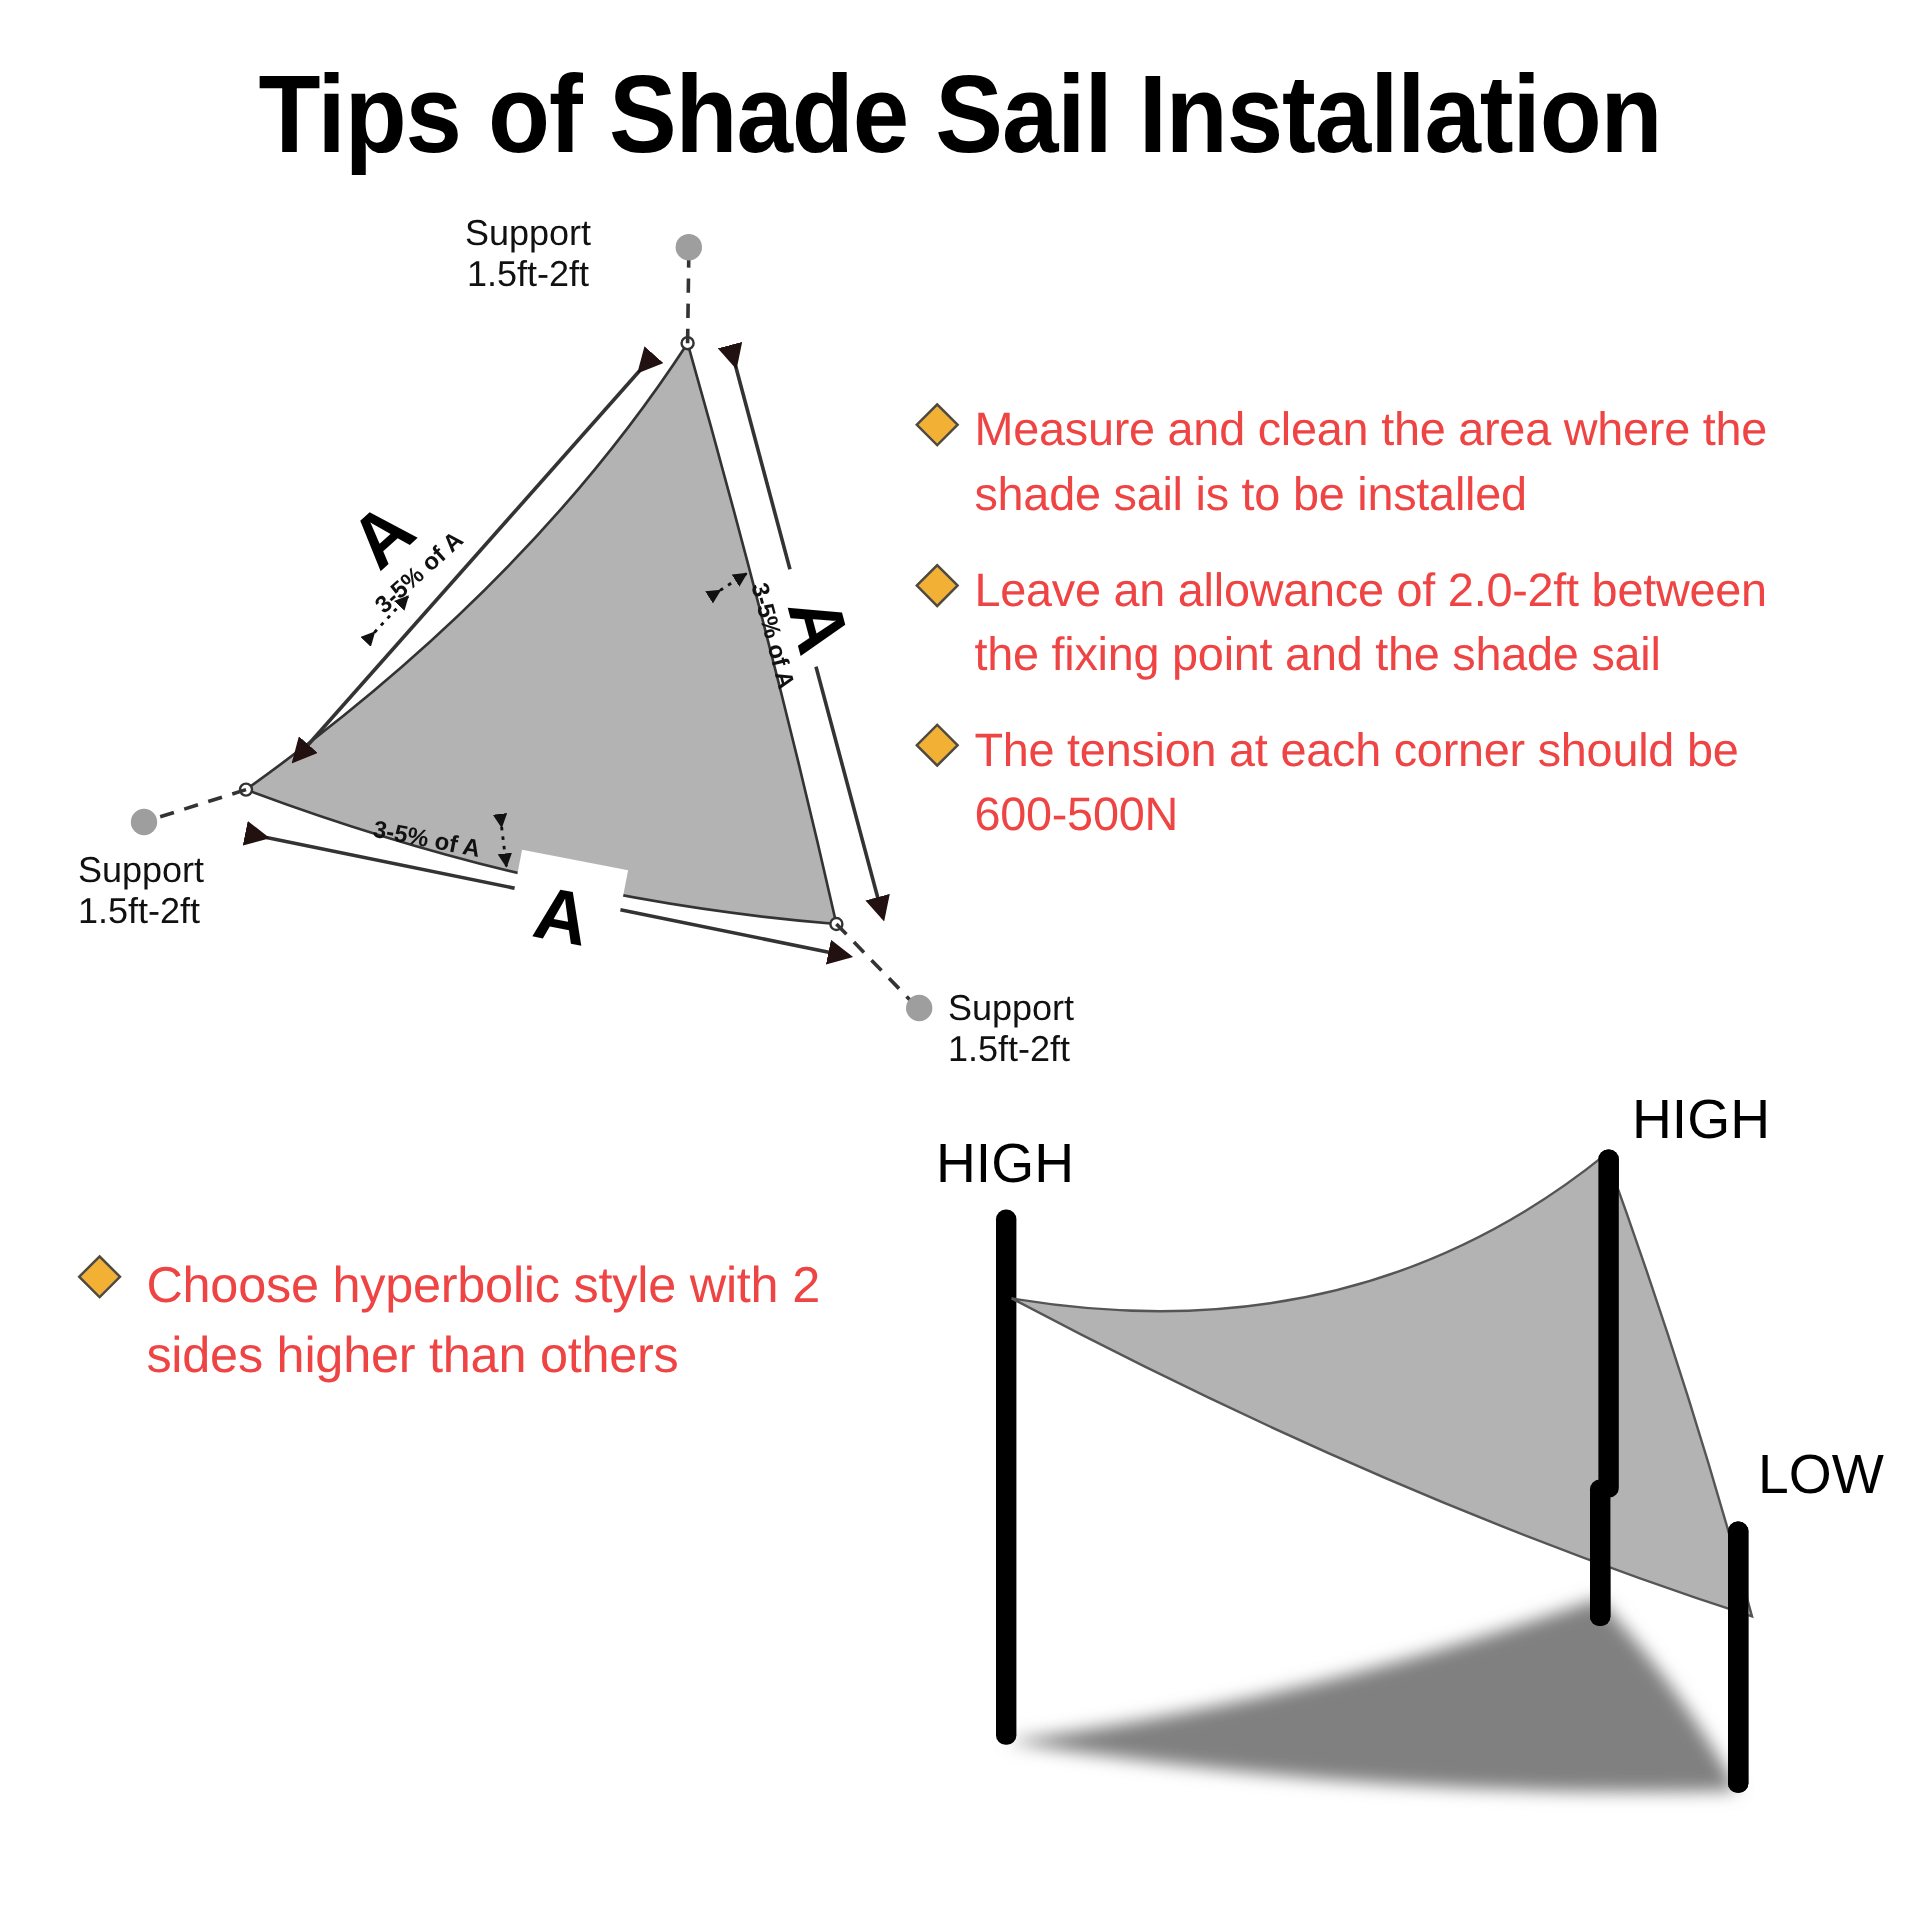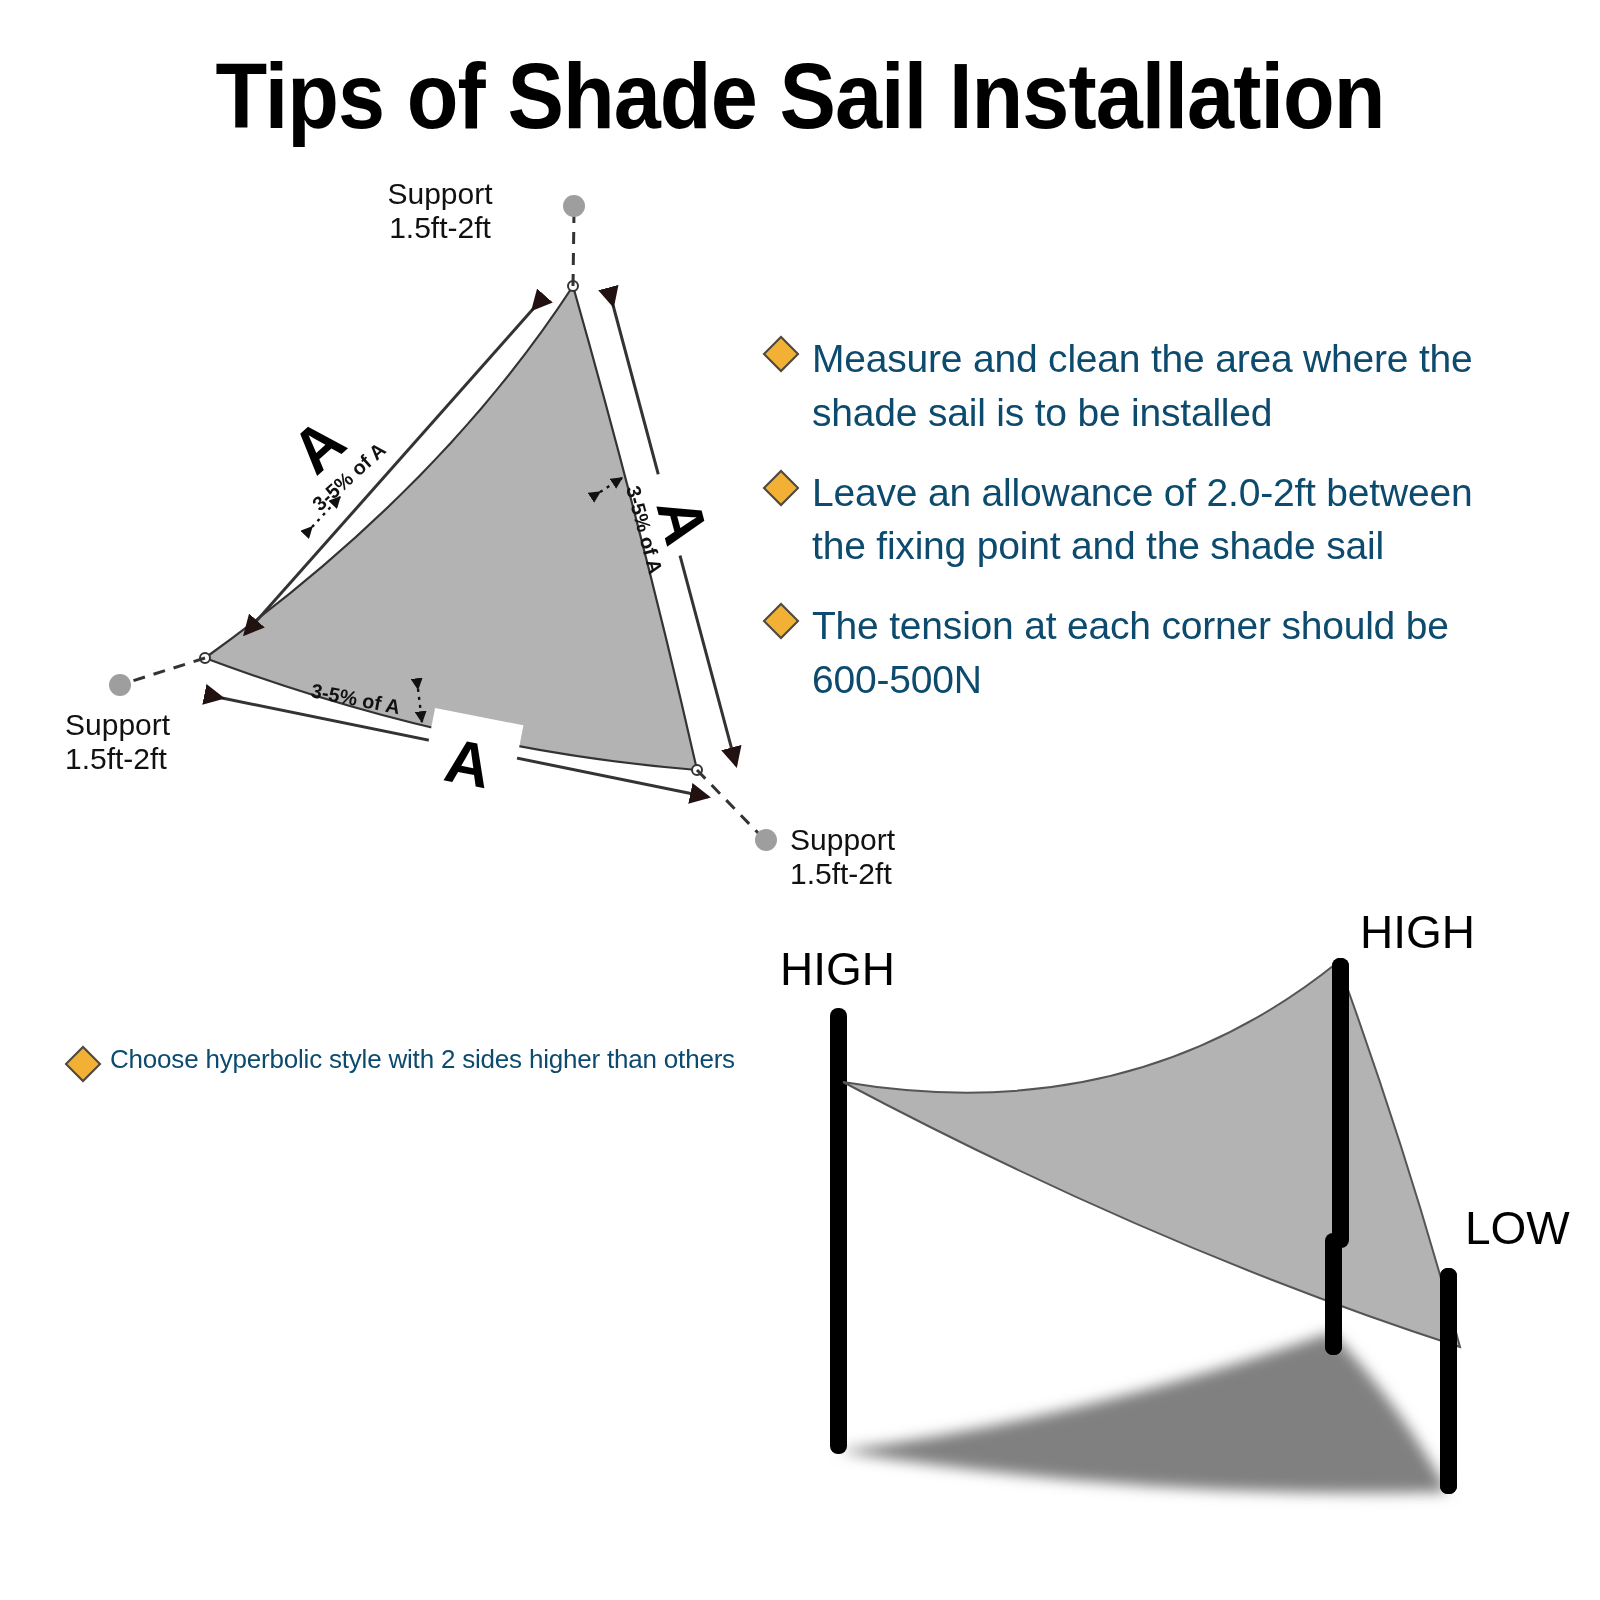--- a/index.html
+++ b/index.html
@@ -60,24 +60,24 @@
     margin-right: 18px;
     background: #F2B134;
     border: 2px solid #4a4a4a;
     transform: rotate(45deg);
     box-sizing: border-box;
   }
   .bullet-text {
     font-family: "Liberation Sans Narrow", "Liberation Sans", sans-serif;
     font-size: 39px;
     line-height: 1.38;
-    color: #0c4a6e;
+    color: #ef4444;
     letter-spacing: -0.2px;
   }
-  #bullets-bottom-left .bullet-text { font-size: 26px; }
+  #bullets-bottom-left .bullet-text { font-size: 42px; margin-left: 12px; }
   #bullets-bottom-left .bullet-diamond { margin-right: 14px; }
 
   
   .svg-label {
     font-family: "Liberation Sans Narrow", "Liberation Sans", sans-serif;
     font-size: 30px;
     fill: #111111;
   }
   .svg-dim {
     font-family: "Liberation Sans Narrow", "Liberation Sans", sans-serif;

